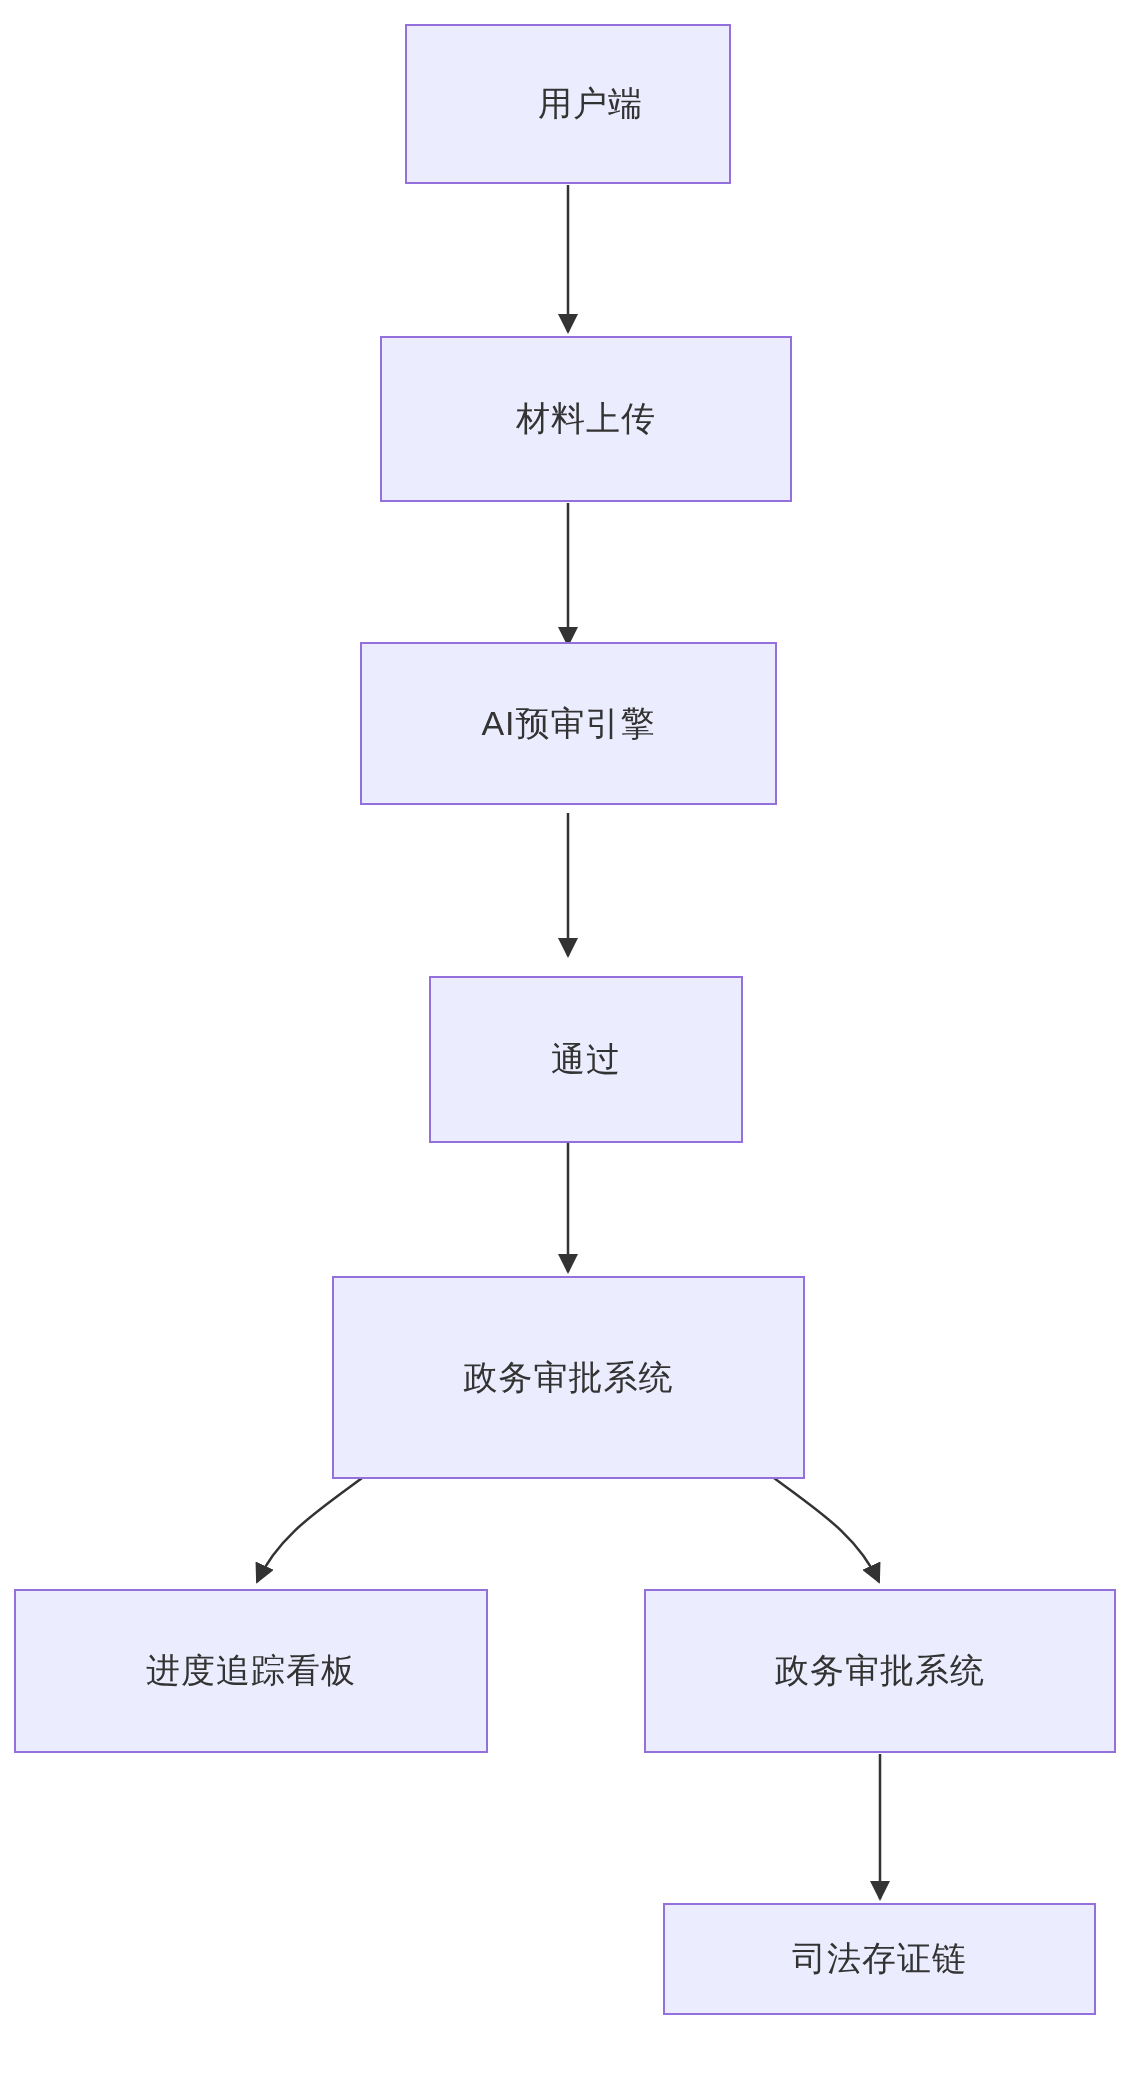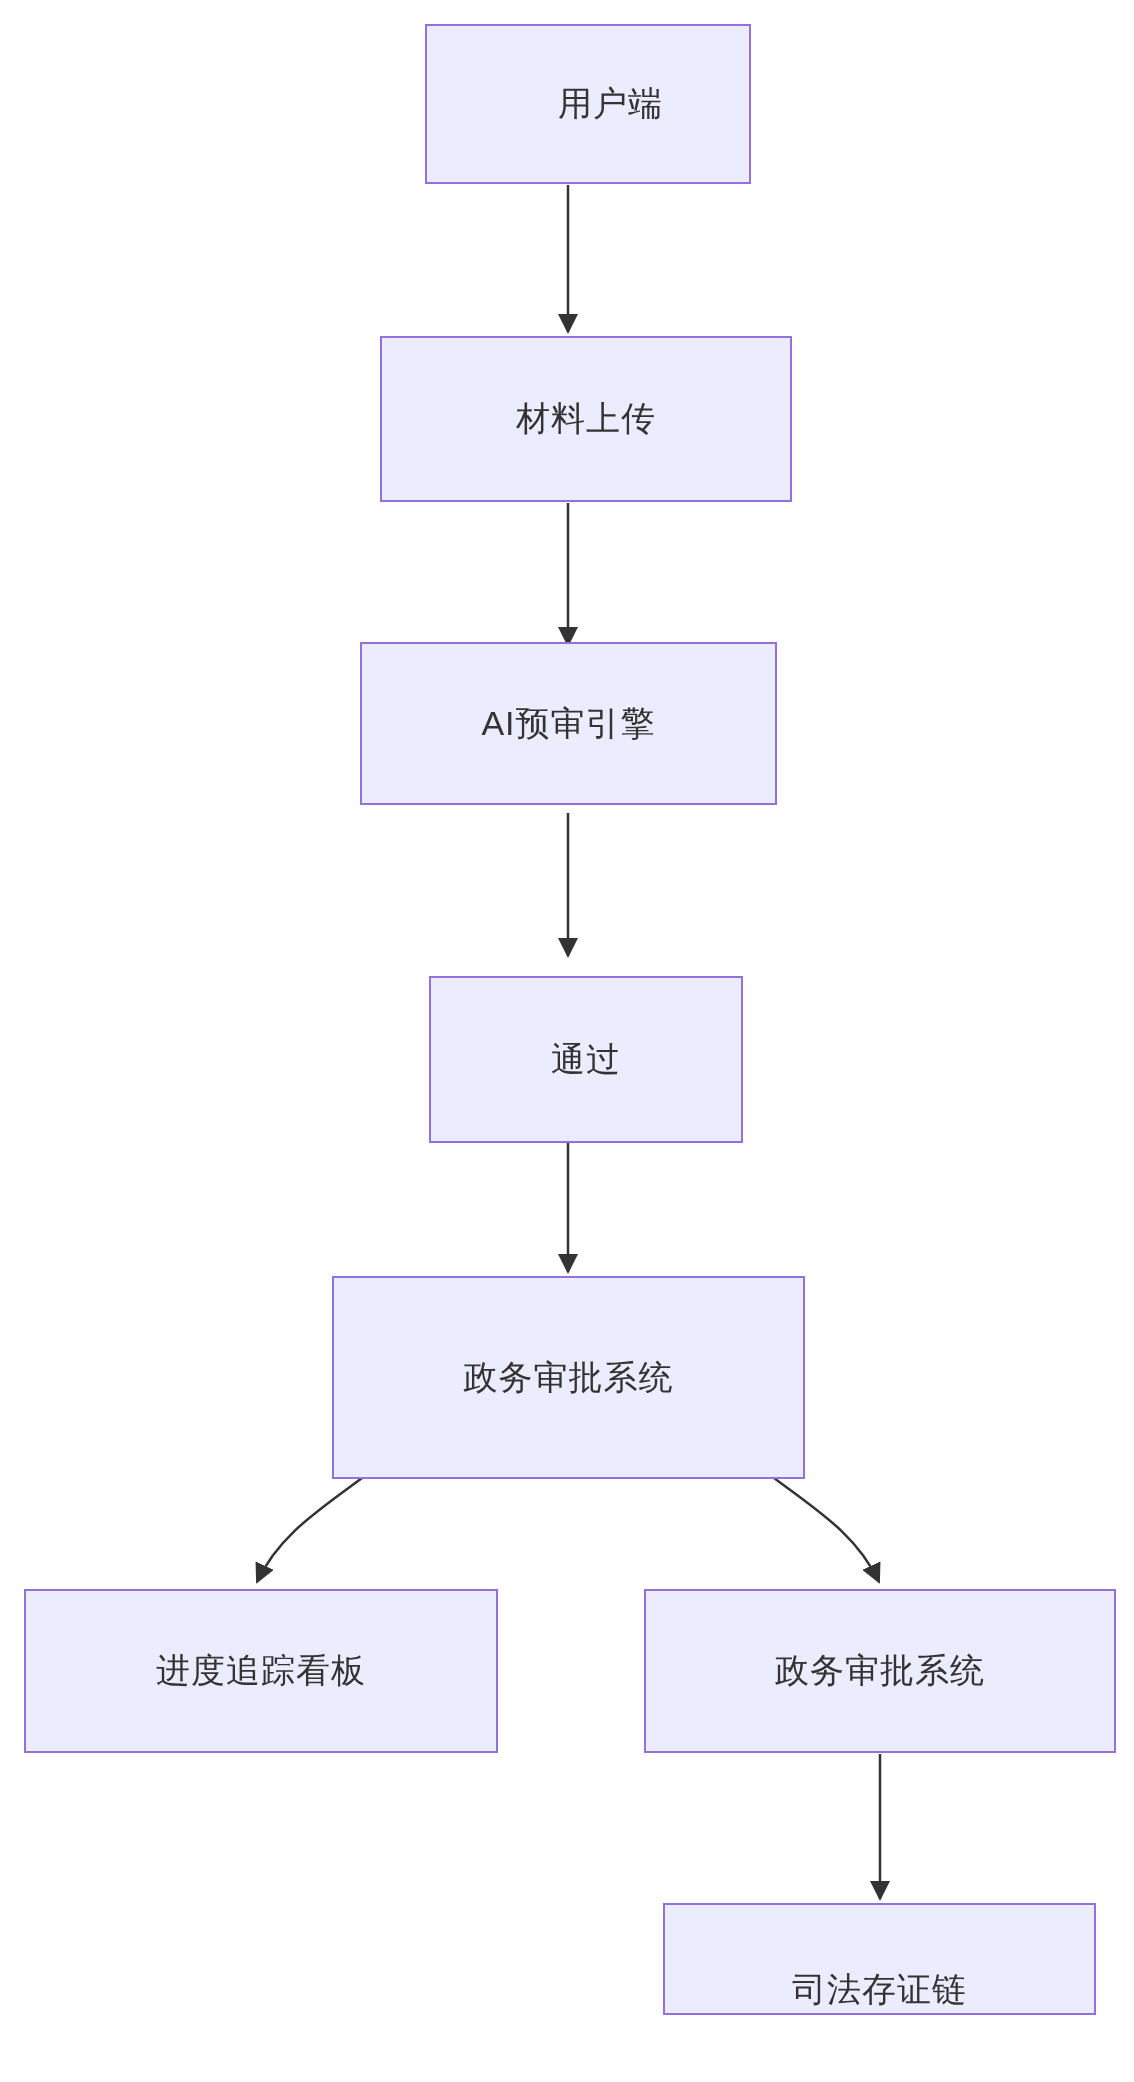--- a/index.html
+++ b/index.html
@@ -29,28 +29,28 @@
     background: #ECECFF;
     border: 2px solid #9370DB;
     display: flex;
     align-items: center;
     justify-content: center;
     color: #333333;
     font-size: 34px;
     letter-spacing: 1px;
     text-align: center;
   }
-  #node-user      { left: 425px; top: 24px;   width: 326px; height: 160px; padding-left: 45px; }
+  #node-user      { left: 405px; top: 24px;   width: 326px; height: 160px; padding-left: 45px; }
   #node-upload    { left: 380px; top: 336px;  width: 412px; height: 166px; }
   #node-ai        { left: 360px; top: 642px;  width: 417px; height: 163px; }
   #node-pass      { left: 429px; top: 960px;  width: 314px; height: 167px; margin-top: 16px; }
   #node-gov       { left: 332px; top: 1276px; width: 473px; height: 203px; }
-  #node-progress  { left: 24px;  top: 1589px; width: 474px; height: 164px; }
+  #node-progress  { left: 14px;  top: 1589px; width: 474px; height: 164px; }
   #node-esign     { left: 644px; top: 1589px; width: 472px; height: 164px; }
-  #node-judicial  { left: 663px; top: 1903px; width: 433px; height: 112px; align-items: flex-end; }
+  #node-judicial  { left: 663px; top: 1903px; width: 433px; height: 112px; }
 </style>
 </head>
 <body>
 
 <div class="canvas">
 
   <svg class="edges-layer" viewBox="0 0 1134 2082" xmlns="http://www.w3.org/2000/svg">
     <defs>
       <marker id="arrowhead" viewBox="0 0 10 10" refX="9" refY="5" markerWidth="8" markerHeight="8" orient="auto-start-reverse">
         <path d="M 0 0 L 10 5 L 0 10 z" fill="#333333"></path>

